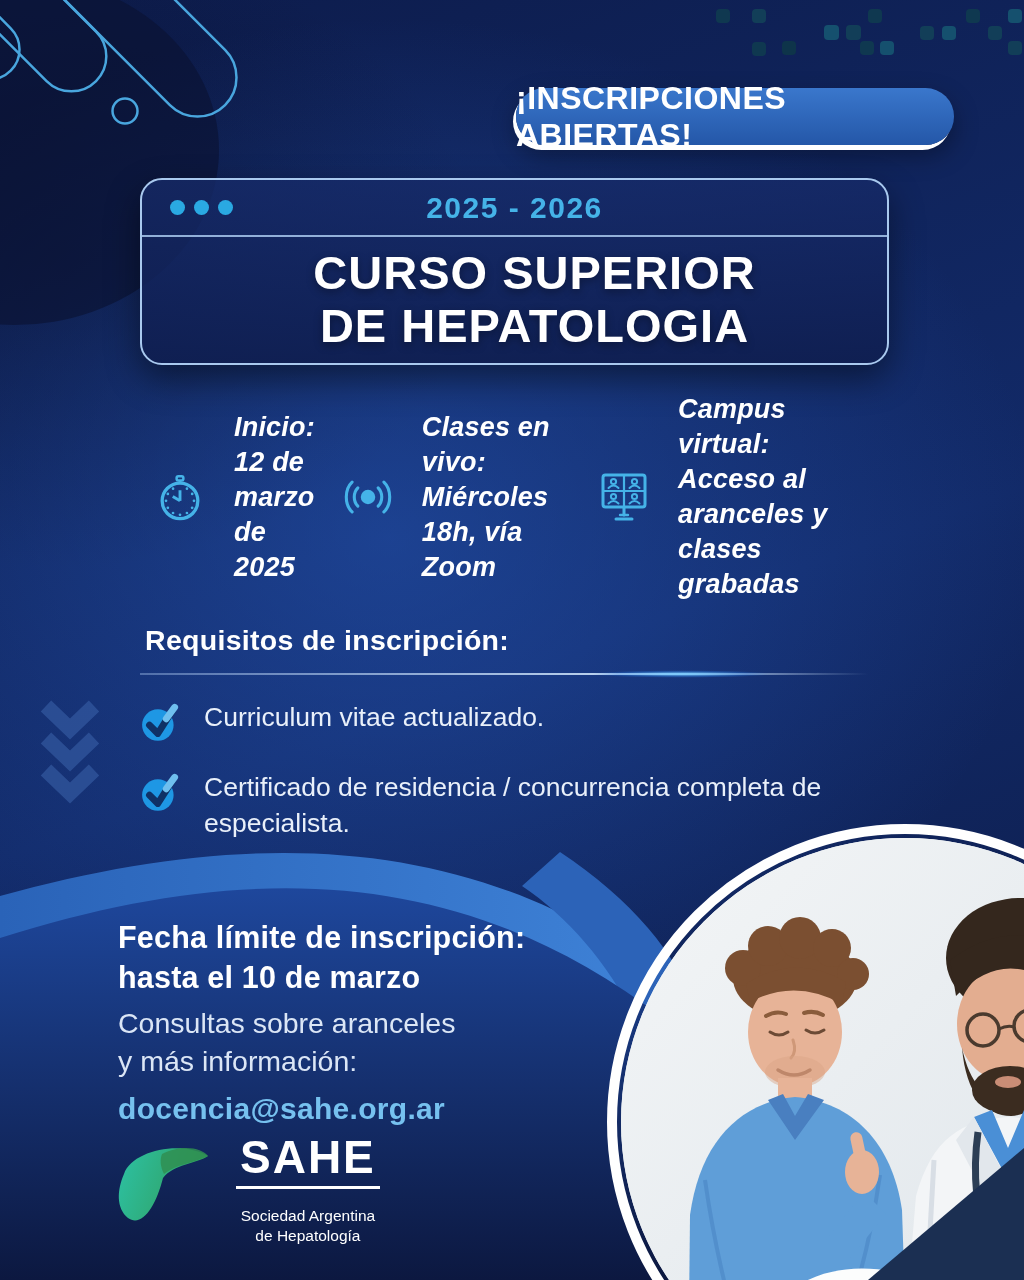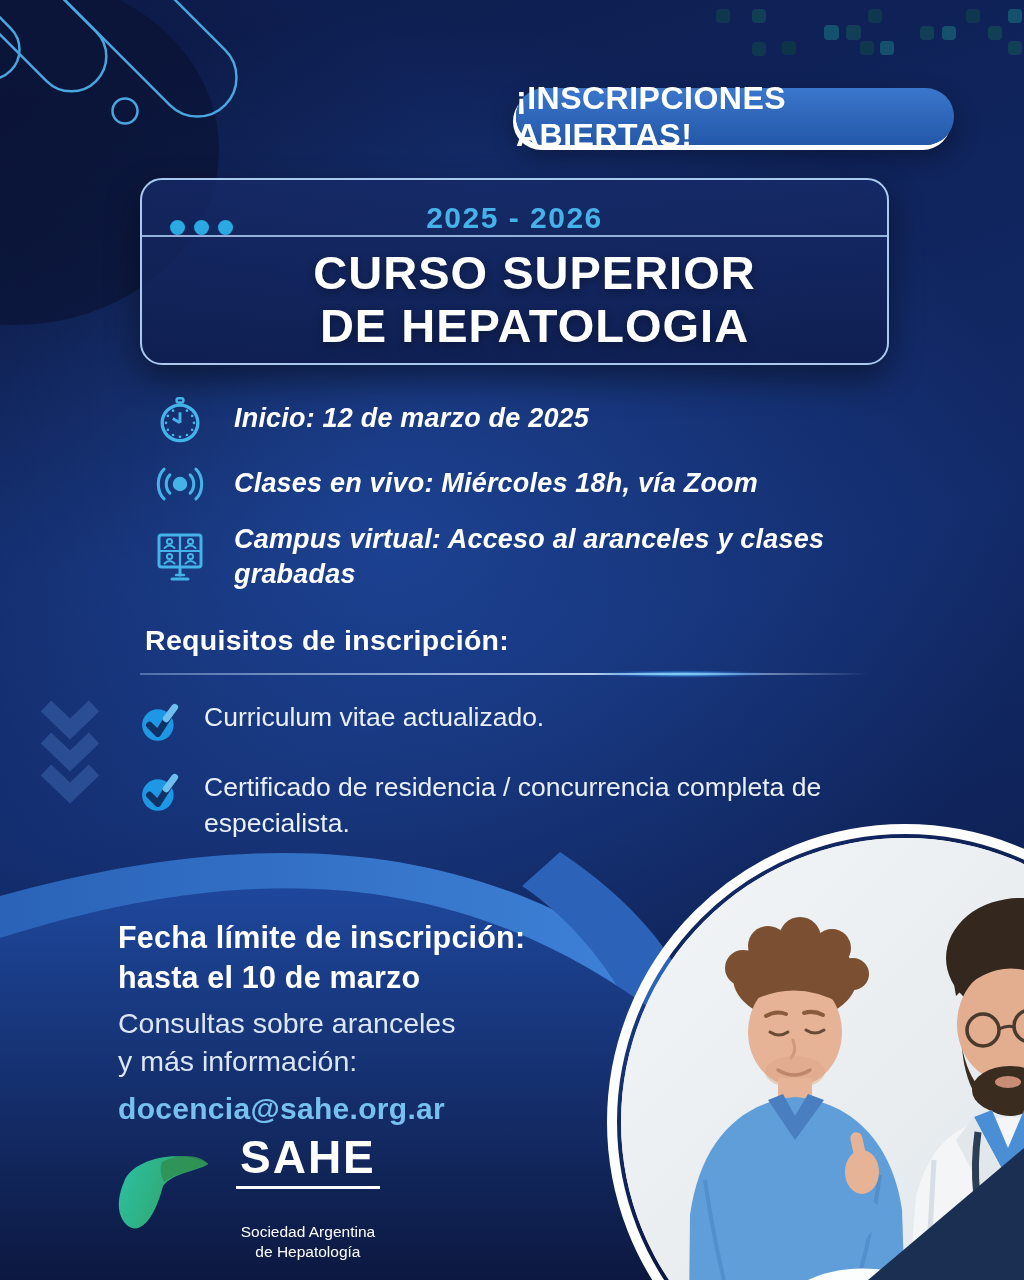--- a/index.html
+++ b/index.html
@@ -25,35 +25,35 @@
   .badge span{font-size:32px;font-weight:800;letter-spacing:.5px;}
 
   
   .card{
     position:absolute;left:140px;top:178px;width:745px;height:183px;border-radius:22px;
     border:2px solid #a9c9ee;
     background:linear-gradient(180deg,rgba(22,42,104,.78),rgba(15,30,80,.92));
     box-shadow:0 14px 34px rgba(0,0,0,.45);
   }
   .card-bar{
-    height:55px;display:flex;align-items:flex-end;padding:0 28px;
+    height:55px;display:flex;align-items:center;padding:0 28px;
     border-bottom:2px solid rgba(169,201,238,.85);
   }
   .dots{display:flex;gap:9px;}
   .dots i{width:15px;height:15px;border-radius:50%;background:#2aa9e2;}
   .period{
     position:absolute;left:0;right:0;text-align:center;
     font-size:30px;font-weight:700;color:#45b3e8;letter-spacing:1.5px;
   }
   .card-body{height:126px;display:flex;flex-direction:column;align-items:center;justify-content:center;}
   .title-l1,.title-l2{font-size:47px;font-weight:800;line-height:1.12;letter-spacing:1px;
     text-shadow:0 3px 8px rgba(0,0,0,.35);margin-left:40px;}
 
   
-  .info-list{position:absolute;left:152px;top:392px;width:720px;display:flex;flex-direction:column;gap:11px;}
+  .info-list{position:absolute;left:152px;top:392px;width:720px;display:flex;flex-direction:row;gap:11px;}
   .info-item{display:flex;align-items:center;}
   .info-icon{width:56px;flex:0 0 56px;margin-right:26px;display:flex;justify-content:center;}
   .info-text{font-size:27px;font-weight:700;font-style:italic;letter-spacing:.2px;line-height:1.3;max-width:600px;}
 
   
   .req-heading{position:absolute;left:145px;top:624px;font-size:28.5px;font-weight:800;letter-spacing:.3px;}
   .req-divider{position:absolute;left:140px;top:673px;width:728px;height:2px;
     background:linear-gradient(90deg,rgba(150,180,225,.45),#c9dff6 72%,rgba(150,180,225,0) 100%);}
   .req-divider .flare{position:absolute;left:58%;top:-4px;width:240px;height:10px;
     background:radial-gradient(closest-side,rgba(120,205,255,.95),rgba(40,120,220,.35) 55%,transparent 75%);}
@@ -61,21 +61,21 @@
   .req-item .chk{flex:0 0 44px;margin-top:2px;}
   .req-item .txt{font-size:26.5px;color:#e9f0fa;line-height:1.34;max-width:620px;margin-left:20px;}
 
   
   .deadline{position:absolute;left:118px;top:918px;font-size:30.5px;font-weight:800;line-height:1.3;letter-spacing:.2px;}
   .contact{position:absolute;left:118px;top:1004px;font-size:28.5px;color:#dbe6f6;line-height:1.34;}
   .email{margin-top:9px;font-size:30px;font-weight:800;color:#76c1ef;letter-spacing:.3px;}
 
   
   .logo{position:absolute;left:110px;top:1134px;display:flex;align-items:center;gap:14px;}
-  .logo-text{display:flex;flex-direction:column;align-items:center;gap:16px;}
+  .logo-text{display:flex;flex-direction:column;align-items:center;}
   .logo-acronym{font-size:46px;font-weight:800;letter-spacing:2px;line-height:1;
     border-bottom:3px solid #fff;padding:0 4px 6px 4px;}
   .logo-sub{margin-top:17px;font-size:15.5px;line-height:1.3;text-align:center;color:#fff;}
 </style>
 </head>
 <body>
 
 <div class="poster">
 
   <svg class="abs" width="1024" height="1280" viewBox="0 0 1024 1280" style="left:0;top:0;">

